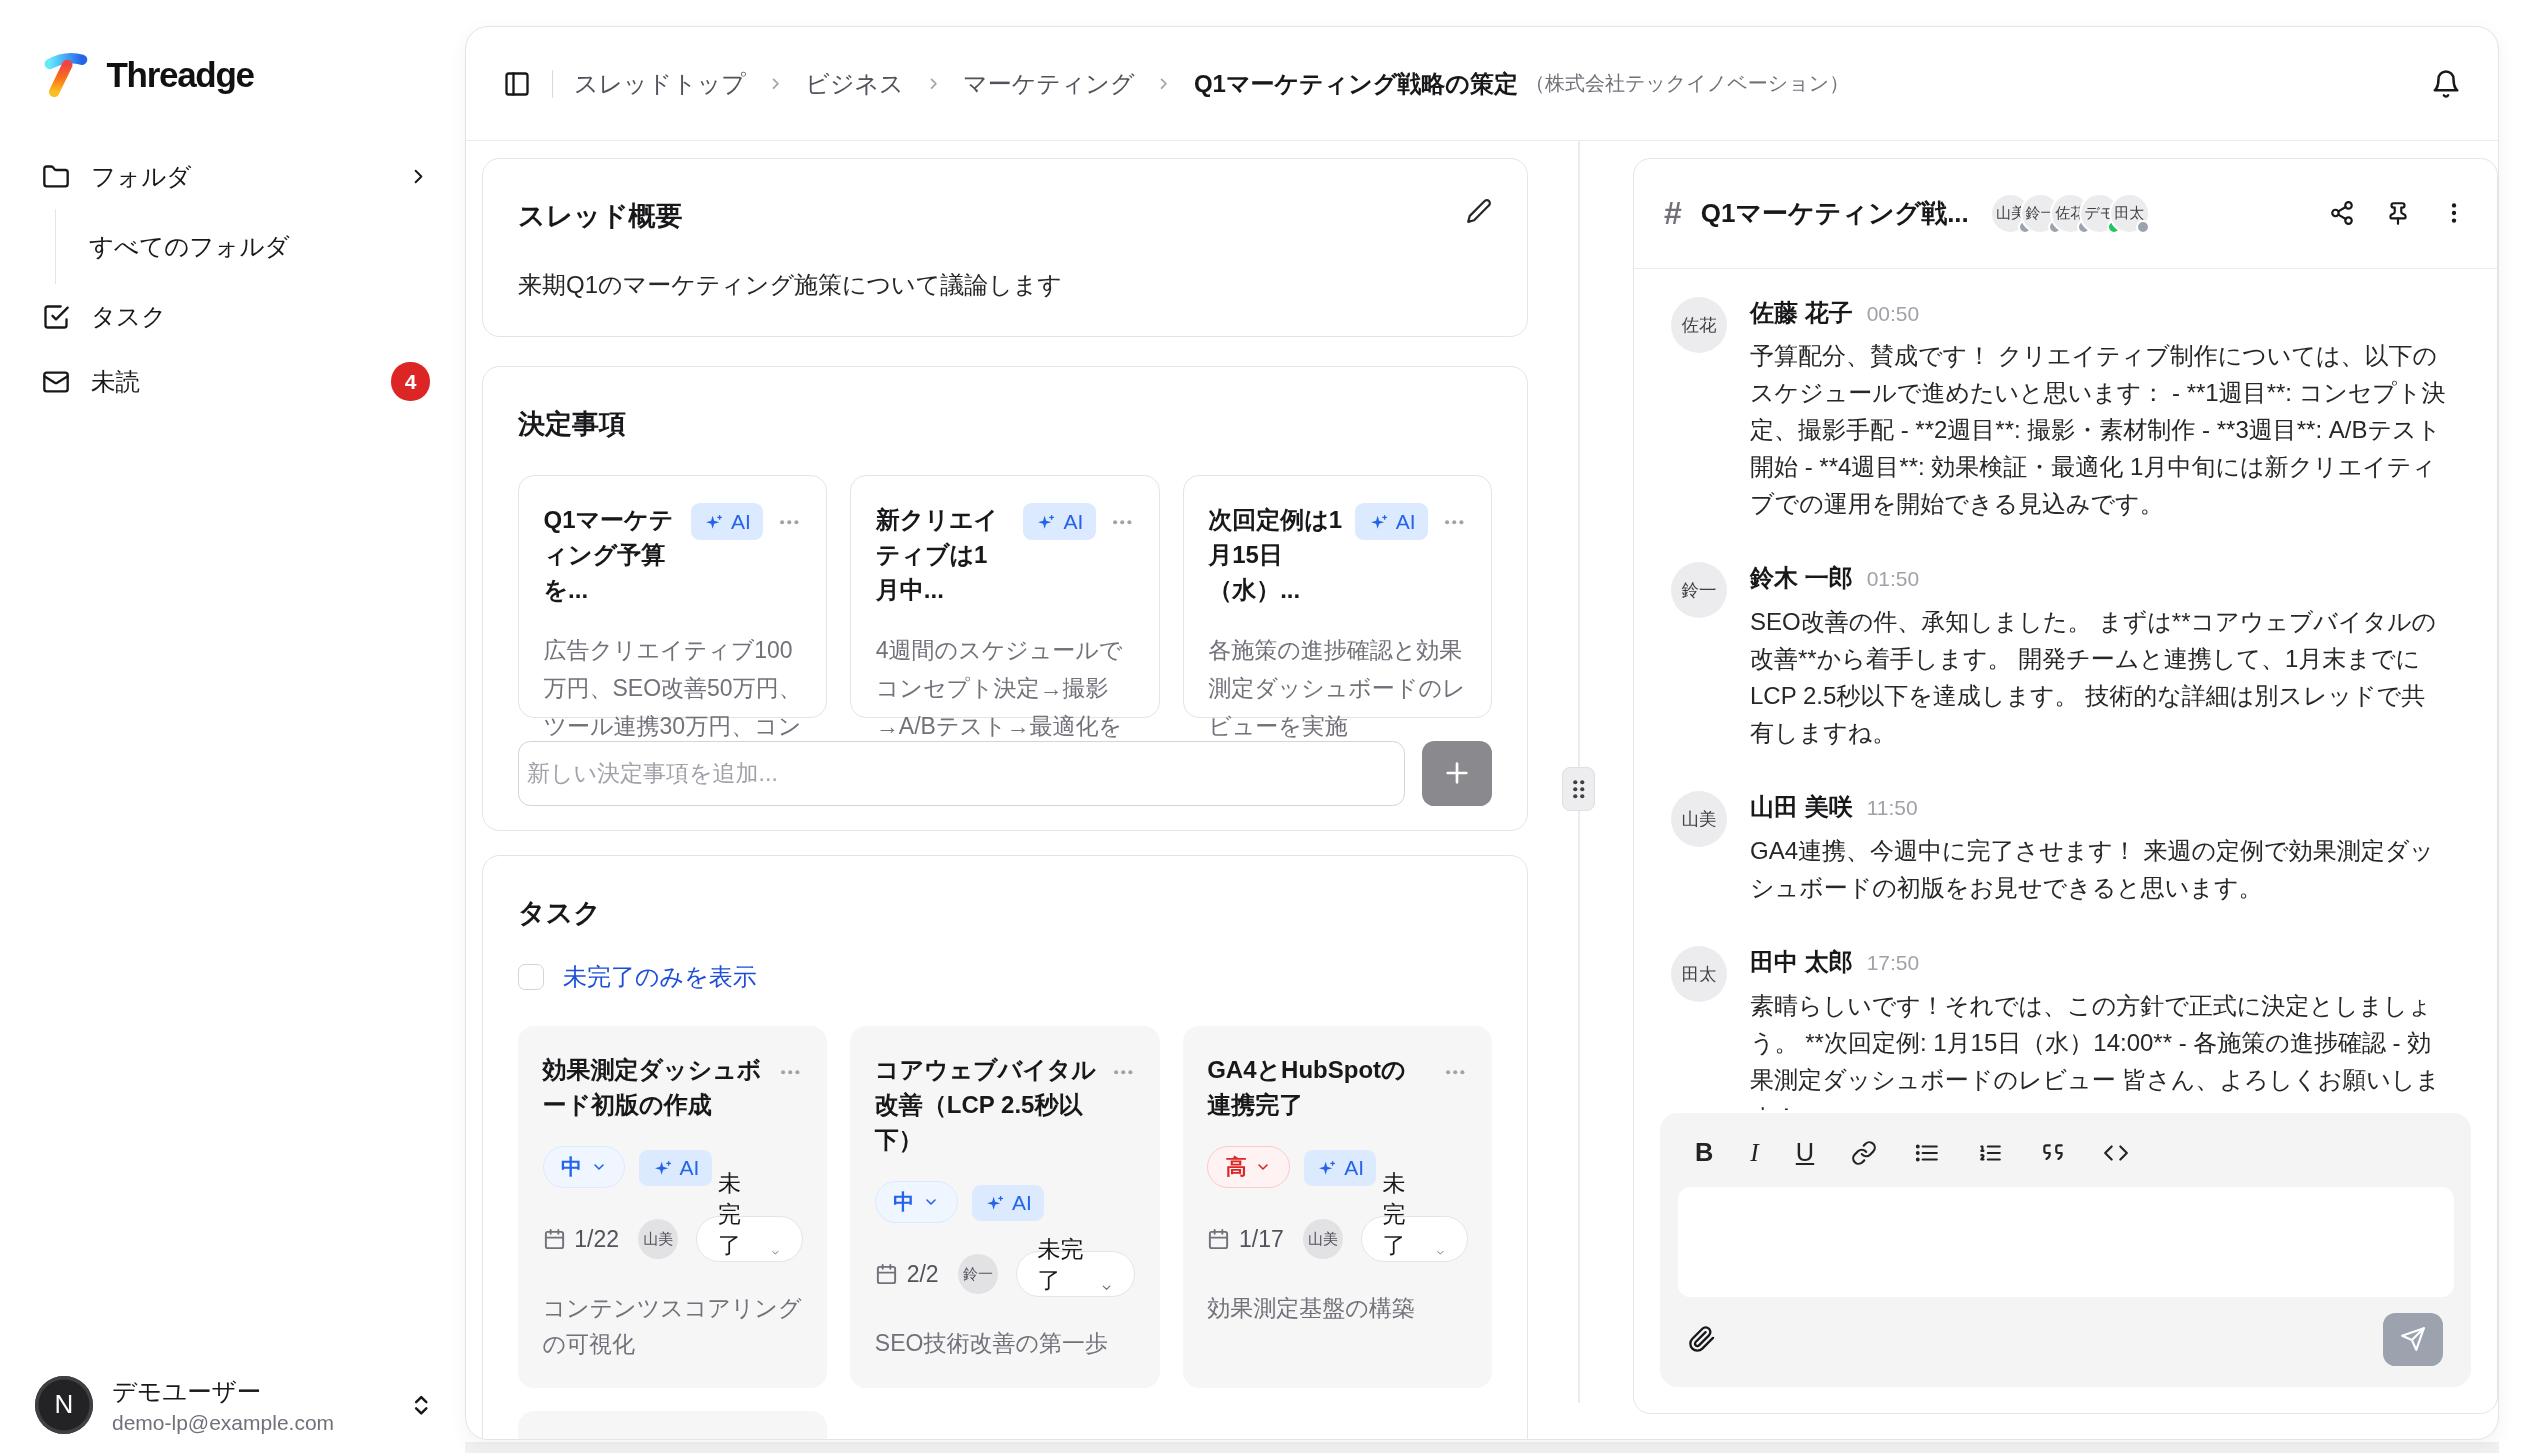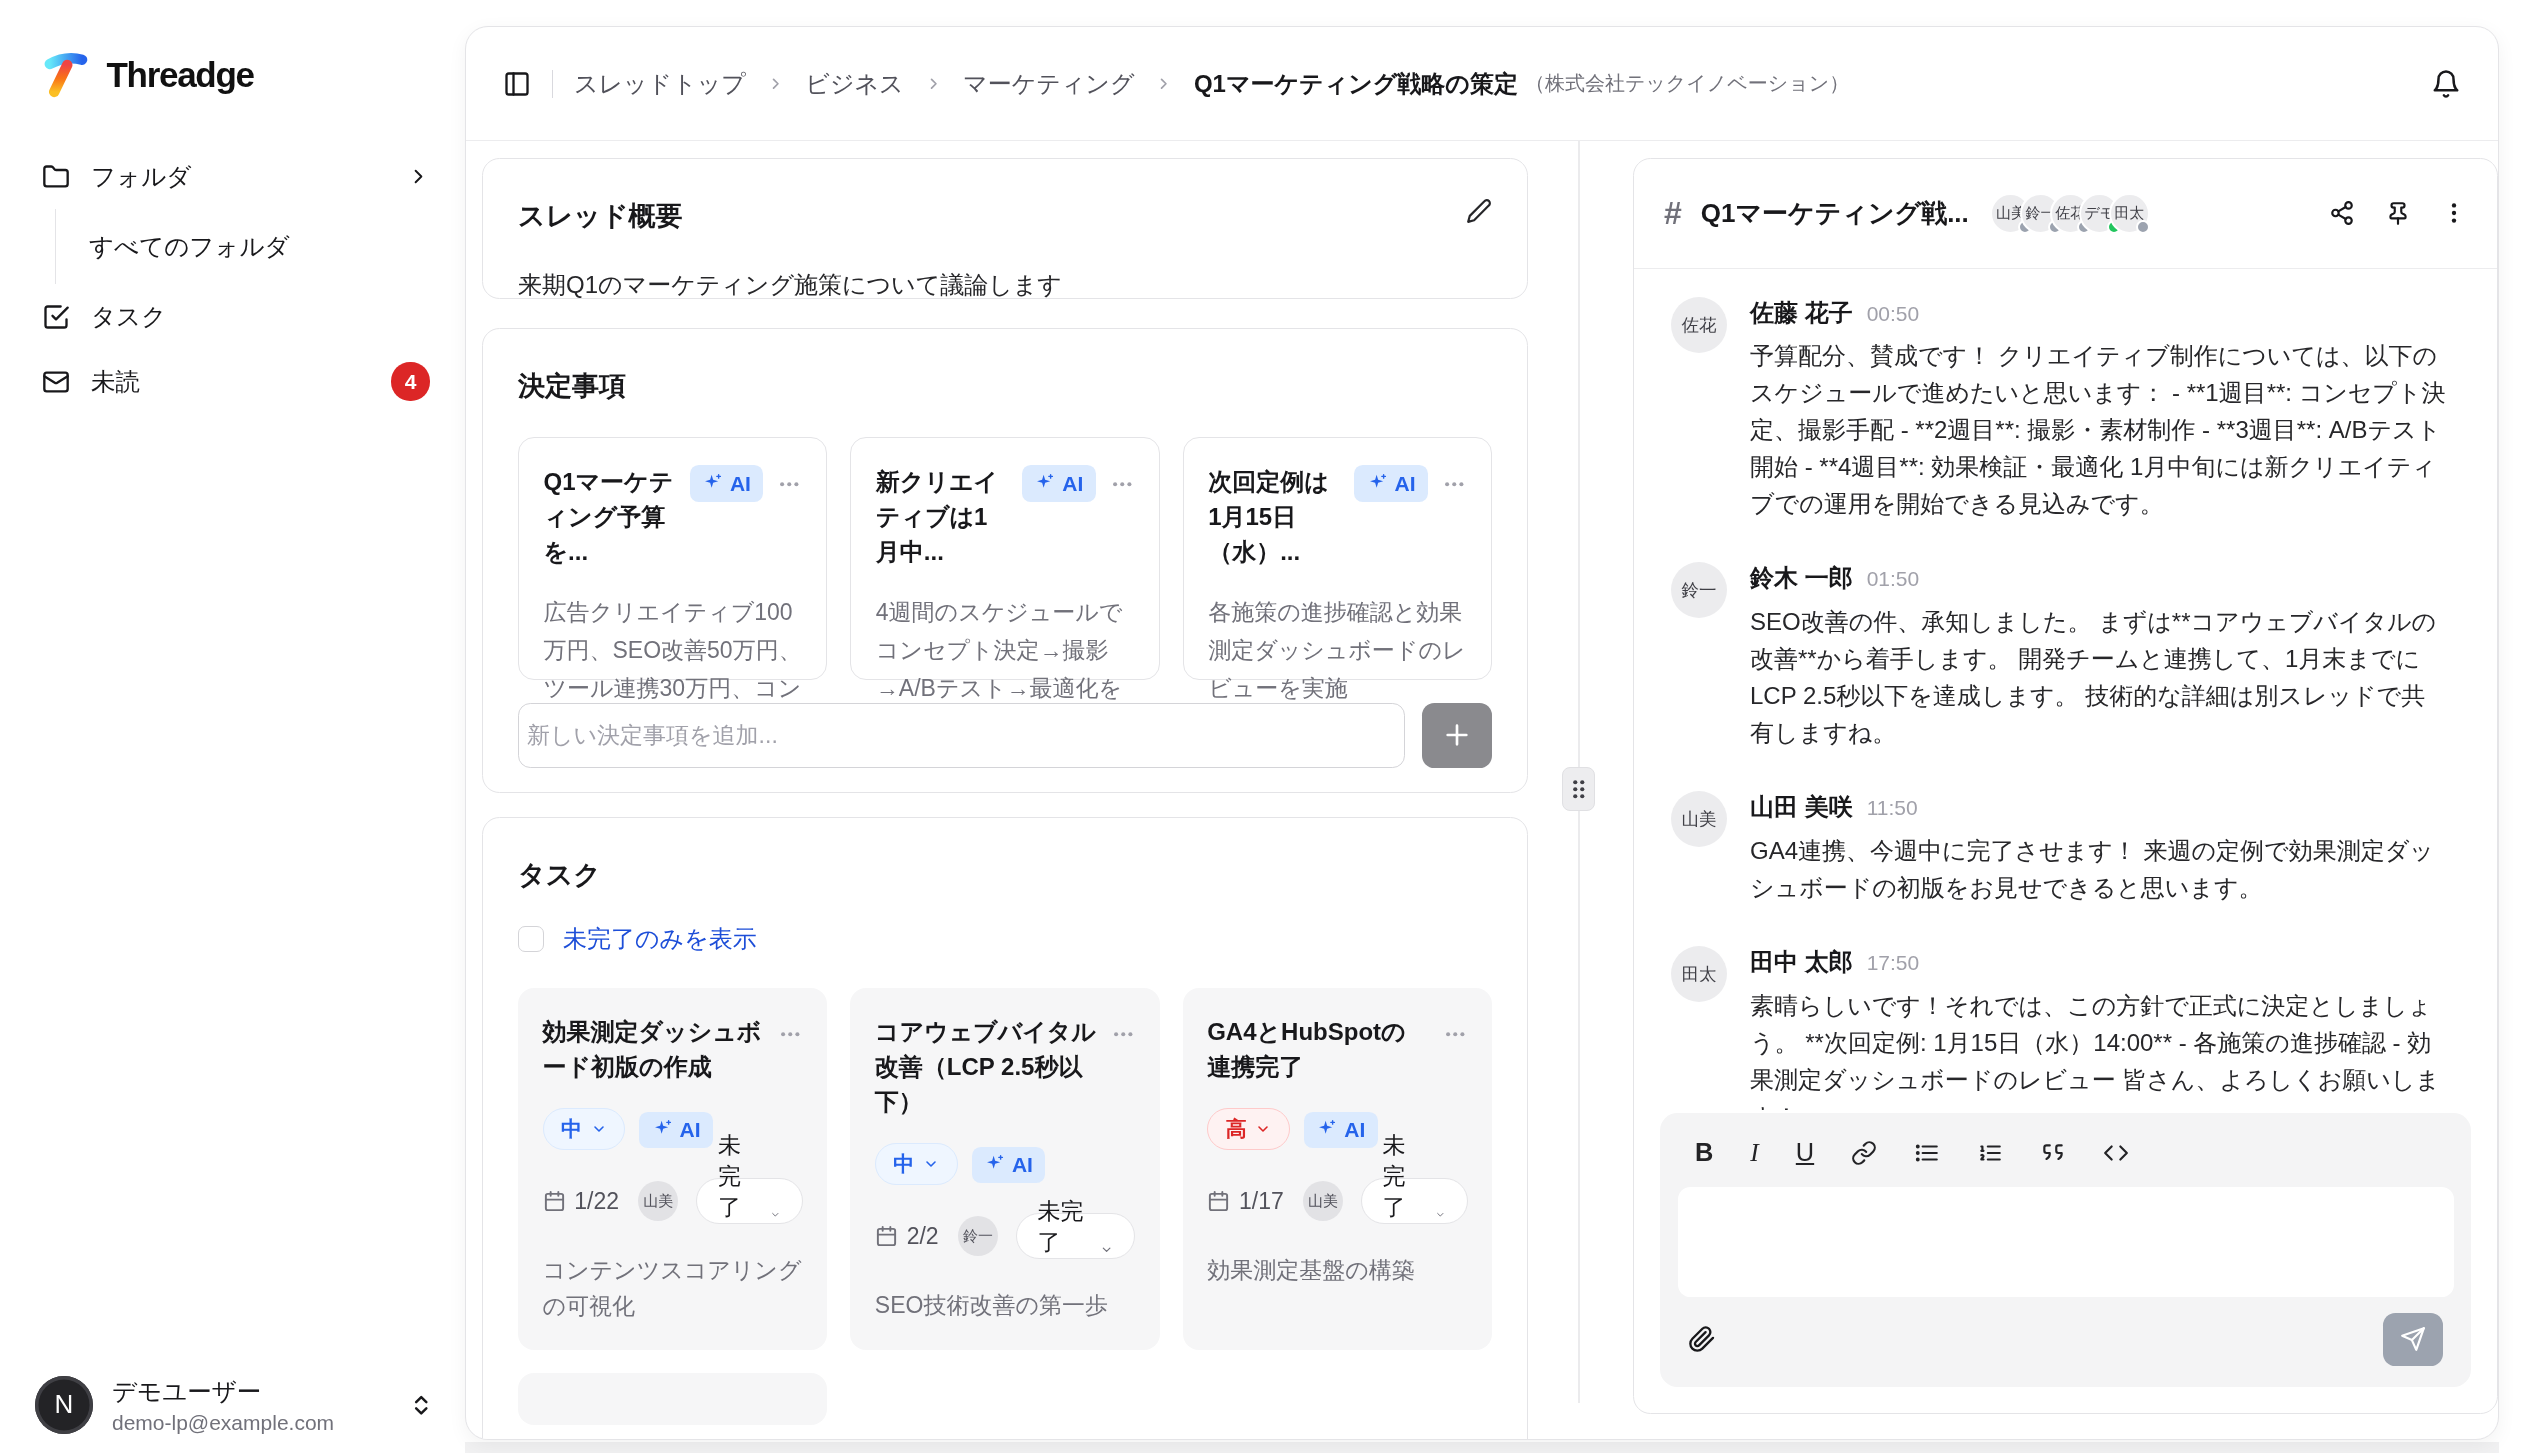--- a/index.html
+++ b/index.html
@@ -43,32 +43,32 @@
 
   .content { position:relative; height:1298px; }
   .vline { position:absolute; left:1112px; top:0; width:1.8px; height:1262px; background:#ebebed; }
   .drag-handle { position:absolute; left:1096px; top:626px; width:33px; height:44px; border-radius:8px; background:#ededef; border:0.9px solid #e0e0e3; display:flex; align-items:center; justify-content:center; cursor:col-resize; }
 
   .left-col { position:absolute; left:16px; top:16.7px; width:1046px; }
   .panel-card { background:#fff; border:0.9px solid #e4e4e7; border-radius:17.5px; padding:39px 35px; }
   .section-title { font-size:27px; font-weight:700; color:#18181b; }
 
   
-  .overview { height:141px; margin-bottom:29px; }
+  .overview { height:179px; margin-bottom:29px; }
   .overview-head { display:flex; align-items:flex-start; }
   .edit-btn { margin-left:auto; color:#27272a; }
   .overview-body { margin-top:35px; font-size:24px; color:#27272a; }
 
   
   .decisions { height:465px; margin-bottom:24px; }
   .dec-grid { display:grid; grid-template-columns:repeat(3,1fr); gap:23px; margin-top:33px; }
   .dec-card { border:0.9px solid #e4e4e7; border-radius:16px; padding:26px 24.5px; height:243px; background:#fff; }
   .dec-head { display:flex; align-items:flex-start; gap:12.3px; }
   .dec-title { font-size:24px; font-weight:700; line-height:35px; flex:1; }
-  .ai-badge { display:inline-flex; align-items:flex-start; gap:7px; background:#dbeafe; color:#2563eb; font-size:21px; font-weight:700; padding:6.1px 12.3px; border-radius:8.8px; flex:none; margin-top:1.8px; }
+  .ai-badge { display:inline-flex; align-items:flex-end; gap:7px; background:#dbeafe; color:#2563eb; font-size:21px; font-weight:400; padding:6.1px 12.3px; border-radius:8.8px; flex:none; margin-top:1.8px; }
   .dots-btn { color:#a1a1aa; flex:none; margin-top:8.8px; margin-left:1.8px; }
   .dec-body { margin-top:24.5px; font-size:23px; line-height:38px; color:#71717a; }
   .add-row { display:flex; gap:17.5px; margin-top:23px; }
   .add-input { flex:1; height:65px; border:0.9px solid #d4d4d8; border-radius:12.3px; padding:0 8px; font-size:23px; color:#18181b; background:#fff; outline:none; font-family:inherit; }
   .add-input::placeholder { color:#a1a1aa; }
   .add-btn { width:70px; height:65px; background:#8a8a8e; border-radius:12.3px; color:#fff; display:flex; align-items:center; justify-content:center; flex:none; }
 
   
   .tasks { min-height:789px; }
   .filter-row { display:flex; align-items:center; gap:19px; margin-top:30px; cursor:pointer; }

